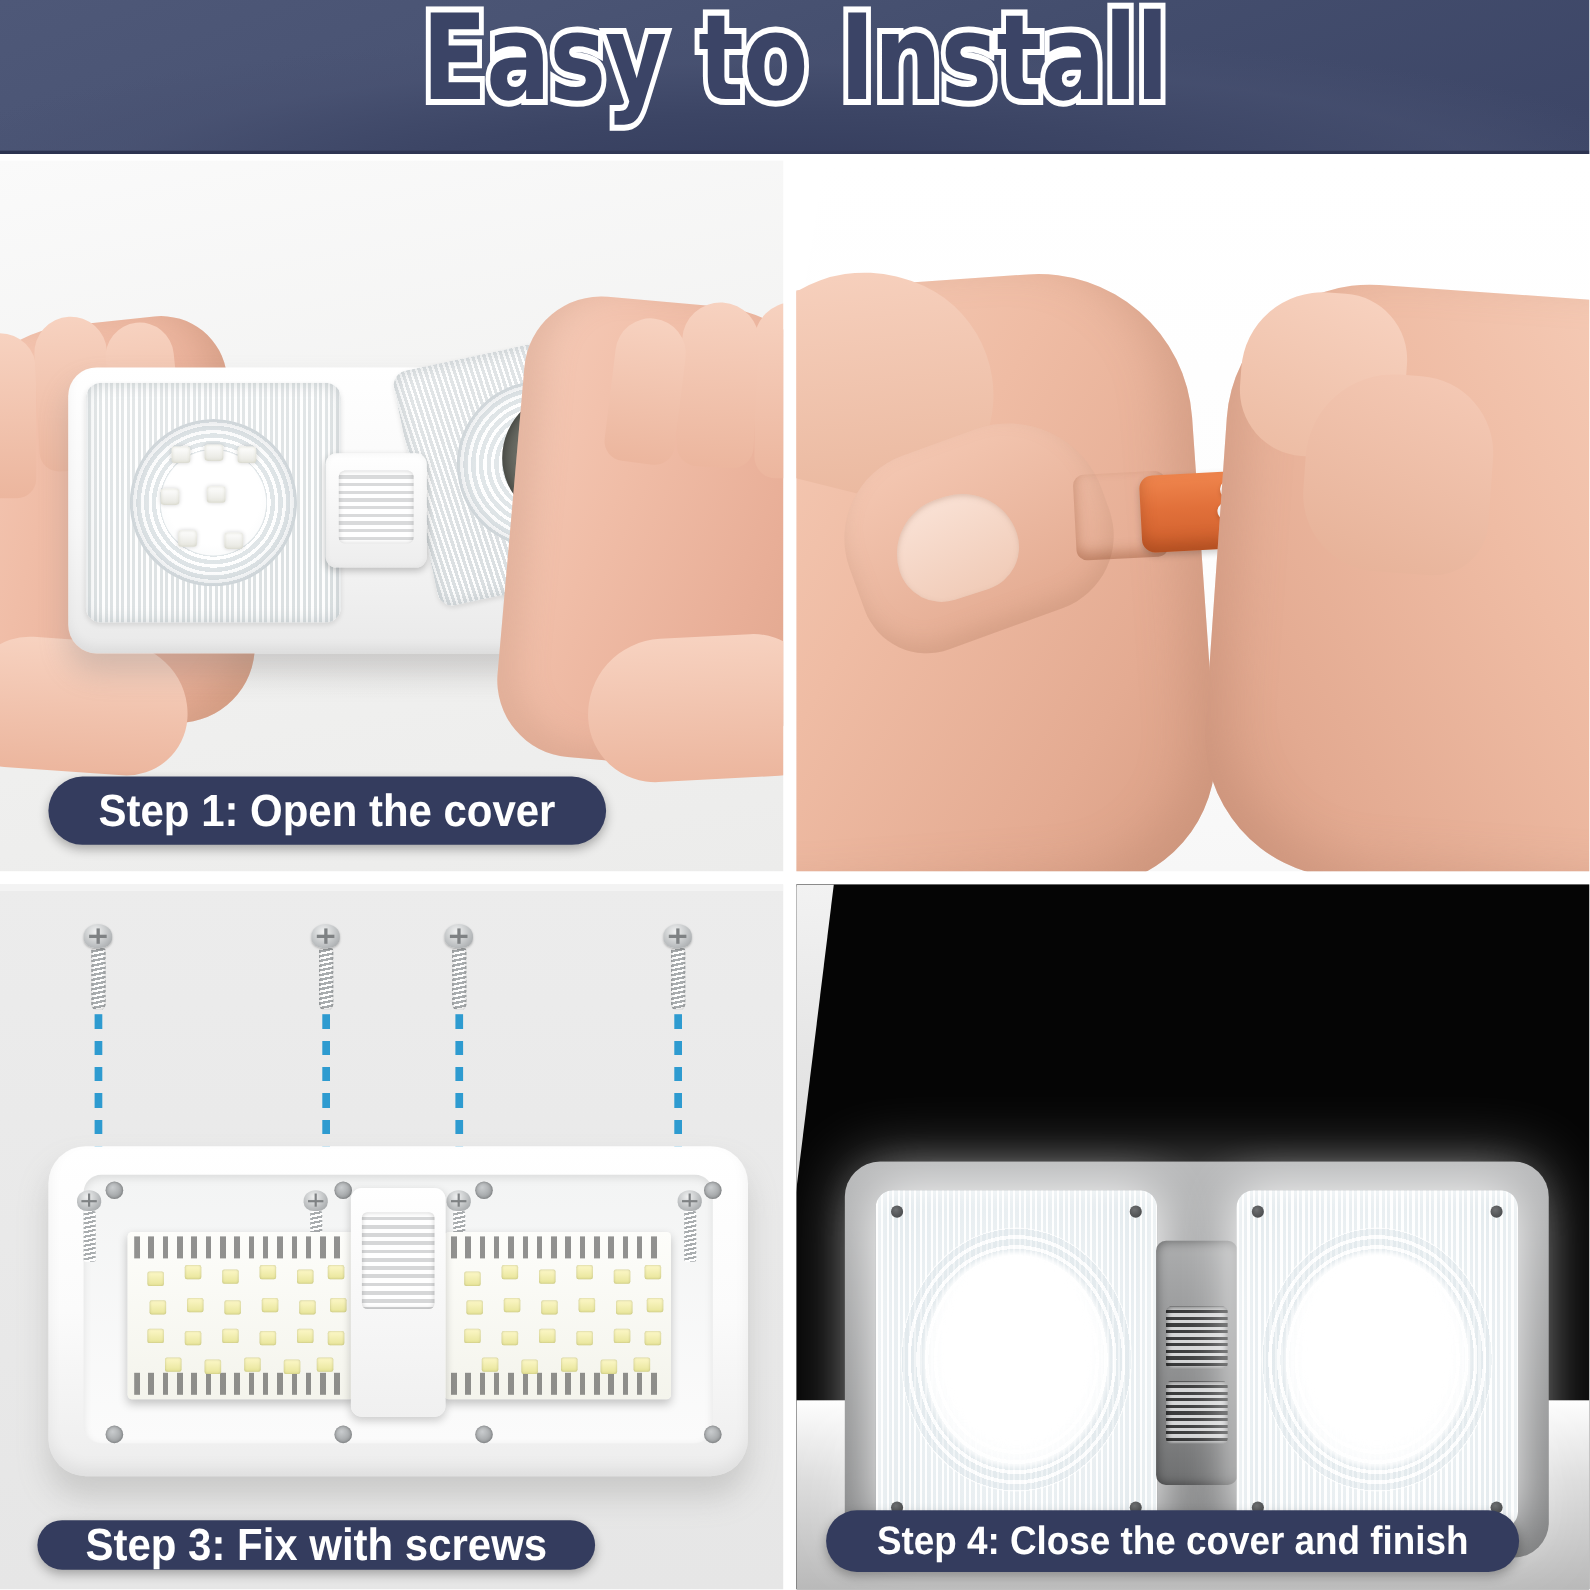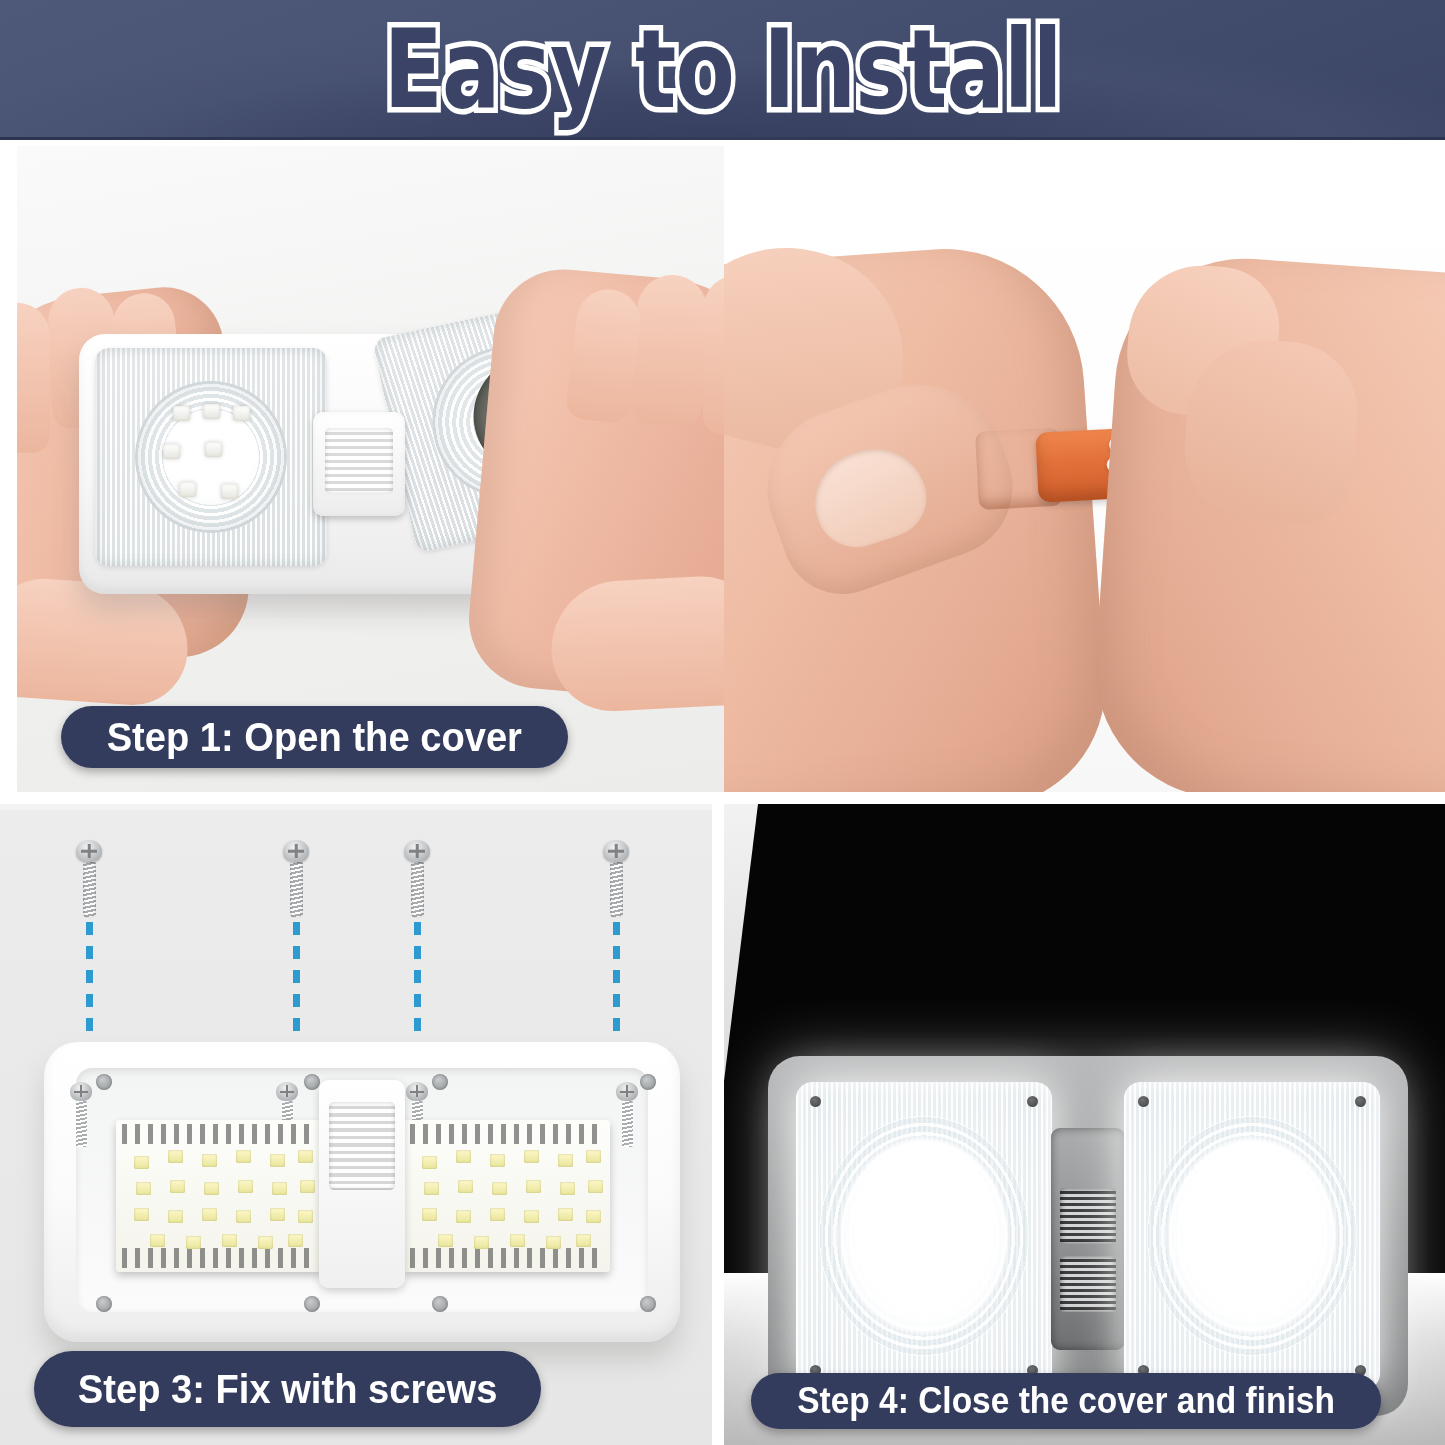--- a/index.html
+++ b/index.html
@@ -22,34 +22,34 @@
                 font-size:108px;line-height:1;
                 font-weight:bold;
                 letter-spacing:-1px;
                 color:#3b4466;
                 font-family:"DejaVu Sans","Liberation Sans",sans-serif;
                 -webkit-text-stroke:11px #ffffff;
                 paint-order:stroke fill;
                 transform-origin:center;
                 }
   .banner-title-wrap{position:absolute;left:0;right:0;top:0;height:140px;
-                     display:flex;align-items:center;justify-content:center;}
+                     display:flex;justify-content:center;}
   .banner-title-inner{position:relative;display:inline-block;
                       transform:scaleX(0.80);}
 
   
   .grid{position:absolute;left:0;top:146px;width:1445px;height:1299px;}
   .cell{position:absolute;overflow:hidden;background:#efefef;}
   .c1{left:0;   top:0;   width:712px; height:646px;}
   .c2{left:724px;top:0;  width:721px; height:646px;}
   .c3{left:0;   top:658px;width:712px;height:641px;}
   .c4{left:724px;top:658px;width:721px;height:641px;}
 
   
-  .c1{background:linear-gradient(170deg,#fafafa 0%,#f2f2f1 45%,#ececeb 100%);margin-left:17px;}
+  .c1{background:linear-gradient(170deg,#fafafa 0%,#f2f2f1 45%,#ececeb 100%);}
   .c1 .wallshadow{position:absolute;left:-4%;top:58%;width:112%;height:18%;
       background:radial-gradient(ellipse at 50% 0%,rgba(160,155,150,.20),rgba(255,255,255,0) 70%);}
   .hand{position:absolute;background:
         linear-gradient(110deg,#f6ccb9 0%,#f0bda7 35%,#e8ae97 70%,#dda389 100%);}
   .c1 .handL{left:-40px;top:148px;width:260px;height:370px;
         border-radius:120px 60px 70px 130px;
         transform:rotate(-6deg);
         box-shadow:inset -16px -10px 26px rgba(190,140,115,.35);}
   .c1 .handL .fing{position:absolute;background:linear-gradient(180deg,#f7d2c0,#ecb69e);}
   .c1 .f1{left:18px;top:0px;width:66px;height:150px;border-radius:34px 34px 18px 18px;transform:rotate(6deg);}
@@ -256,21 +256,21 @@
 
   
   .pill{position:absolute;display:flex;align-items:center;justify-content:center;
         background:#343c5e;border-radius:999px;
         box-shadow:0 4px 10px rgba(0,0,0,.30);
         color:#ffffff;font-weight:bold;white-space:nowrap;
         font-family:"Liberation Sans","DejaVu Sans",sans-serif;}
   .pill span{display:block;transform:scaleX(0.93);}
   .p1{left:44px; bottom:24px; height:62px;padding:0 30px;font-size:41px;}
   .p2{left:182px;bottom:24px;height:58px;padding:0 30px;font-size:40px;}
-  .p3{left:34px; bottom:18px; height:76px;padding:0 28px;font-size:41px;}
+  .p3{left:34px; bottom:18px; height:45px;padding:0 28px;font-size:41px;}
   .p4{left:27px; bottom:16px; height:56px;padding:0 26px;font-size:36px;}
 </style>
 </head>
 <body>
 
 <div class="page">
 
   <div class="banner">
     <div class="banner-title-wrap">
       <div class="banner-title-inner">

